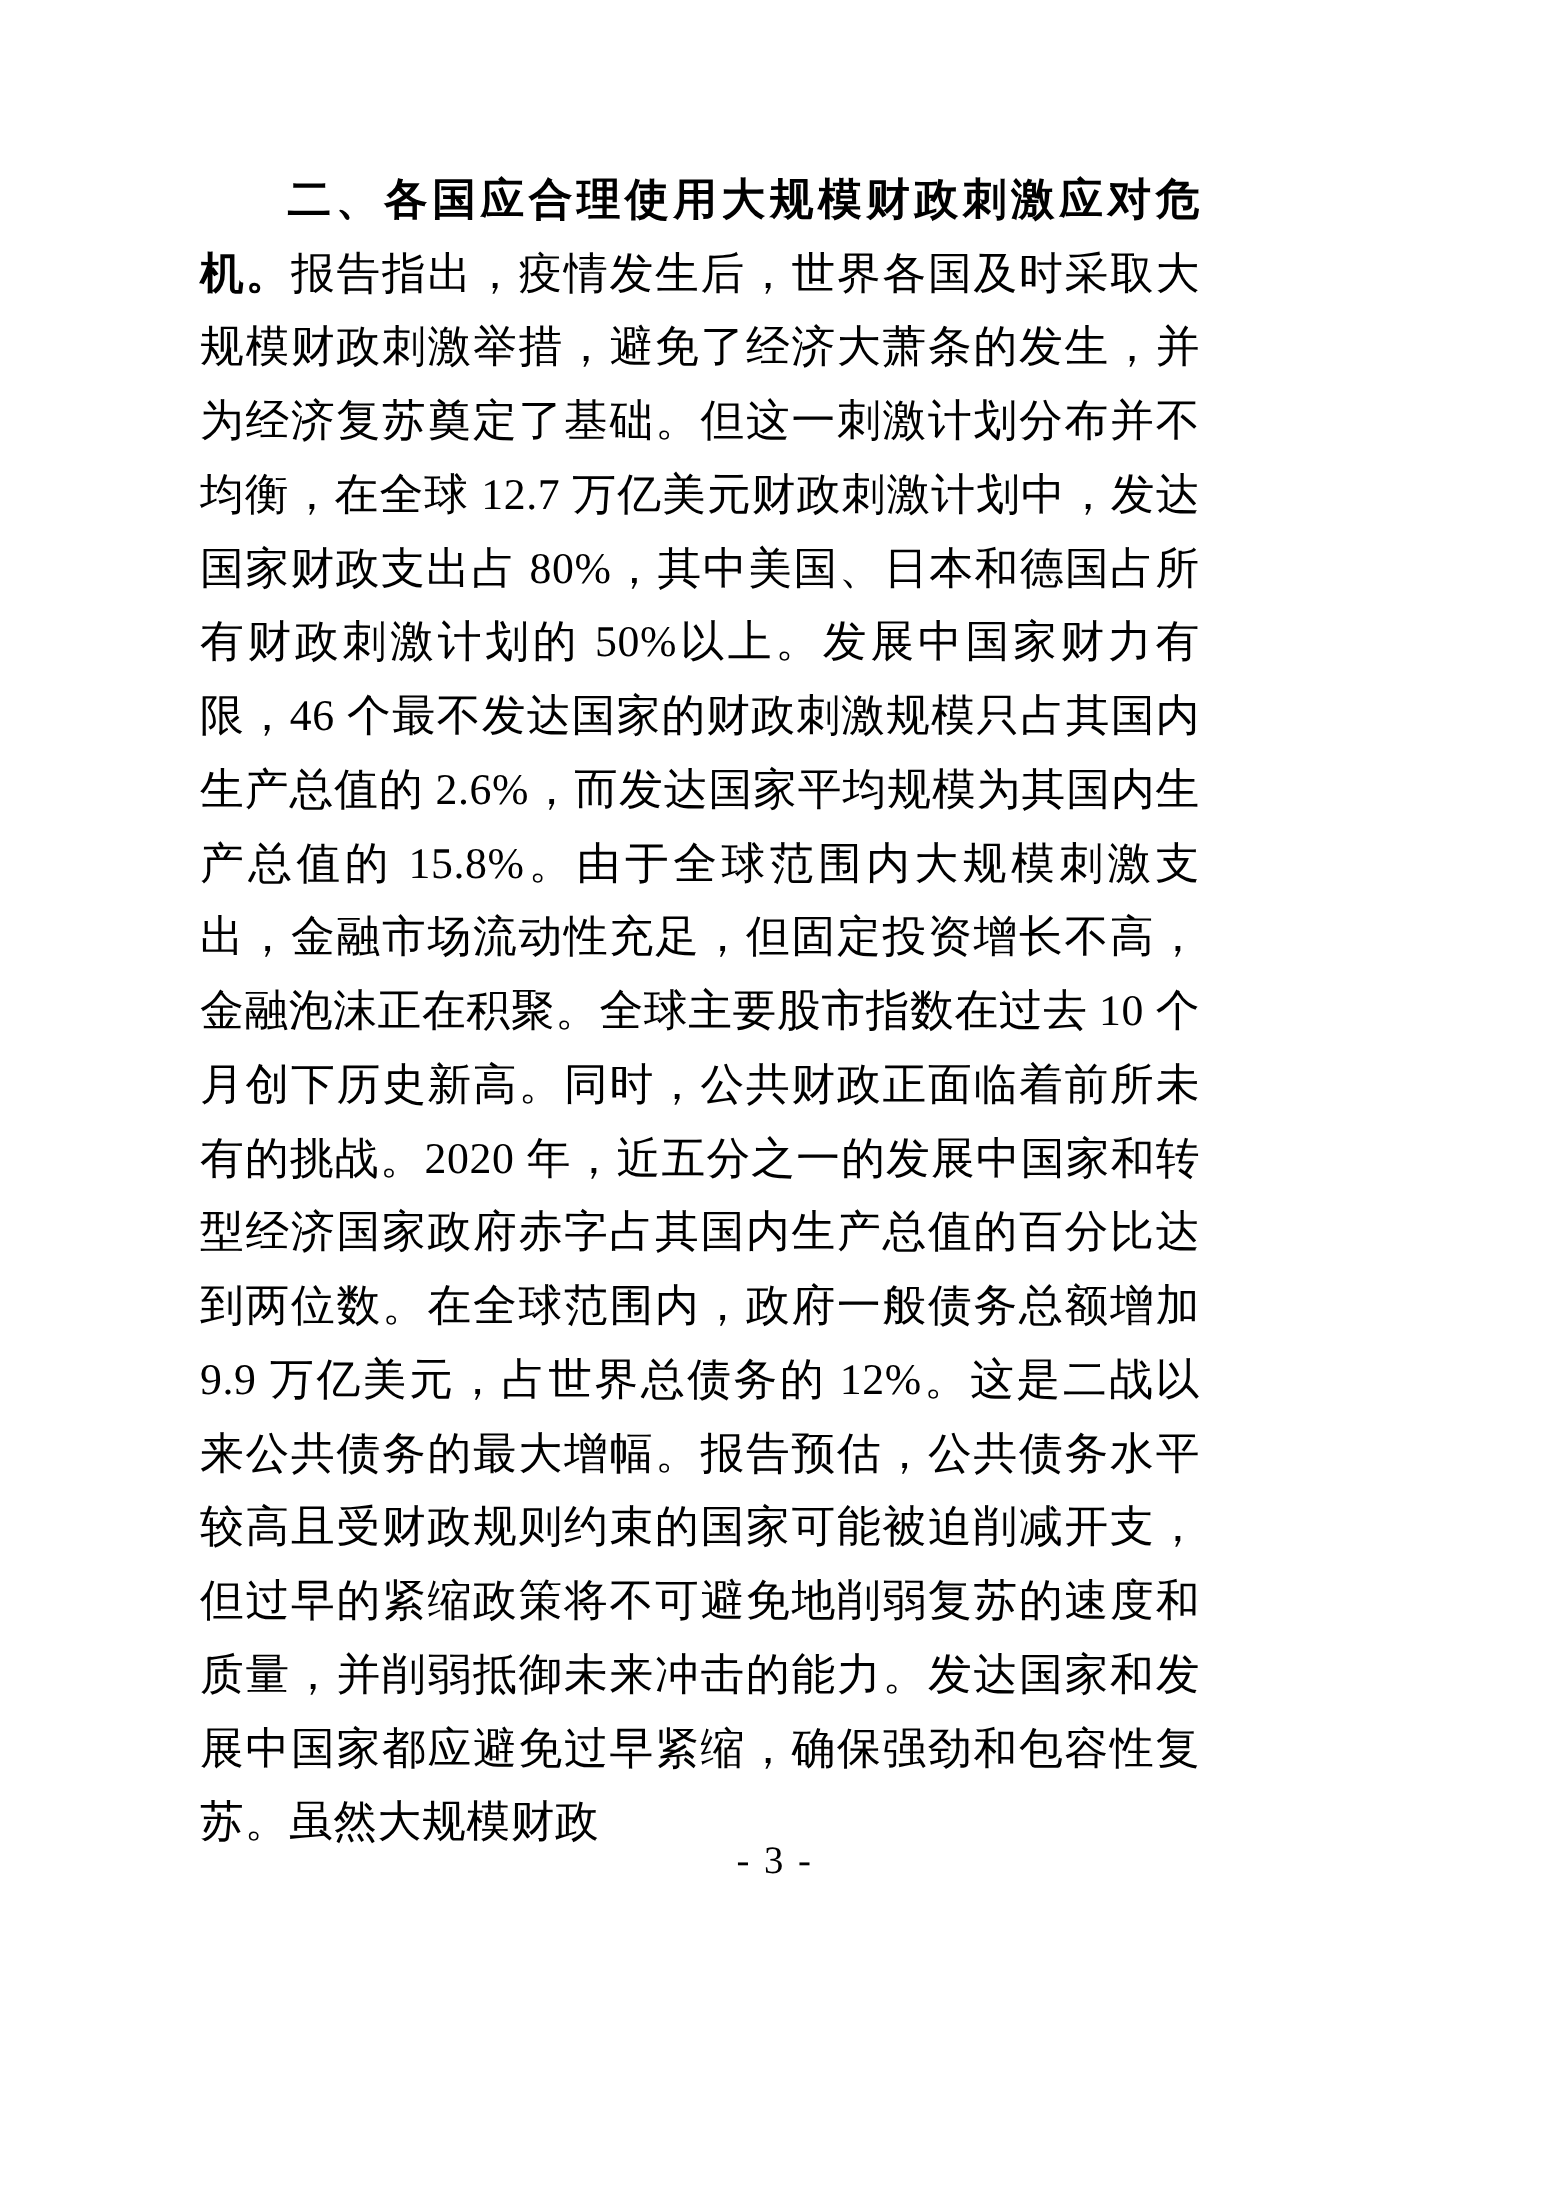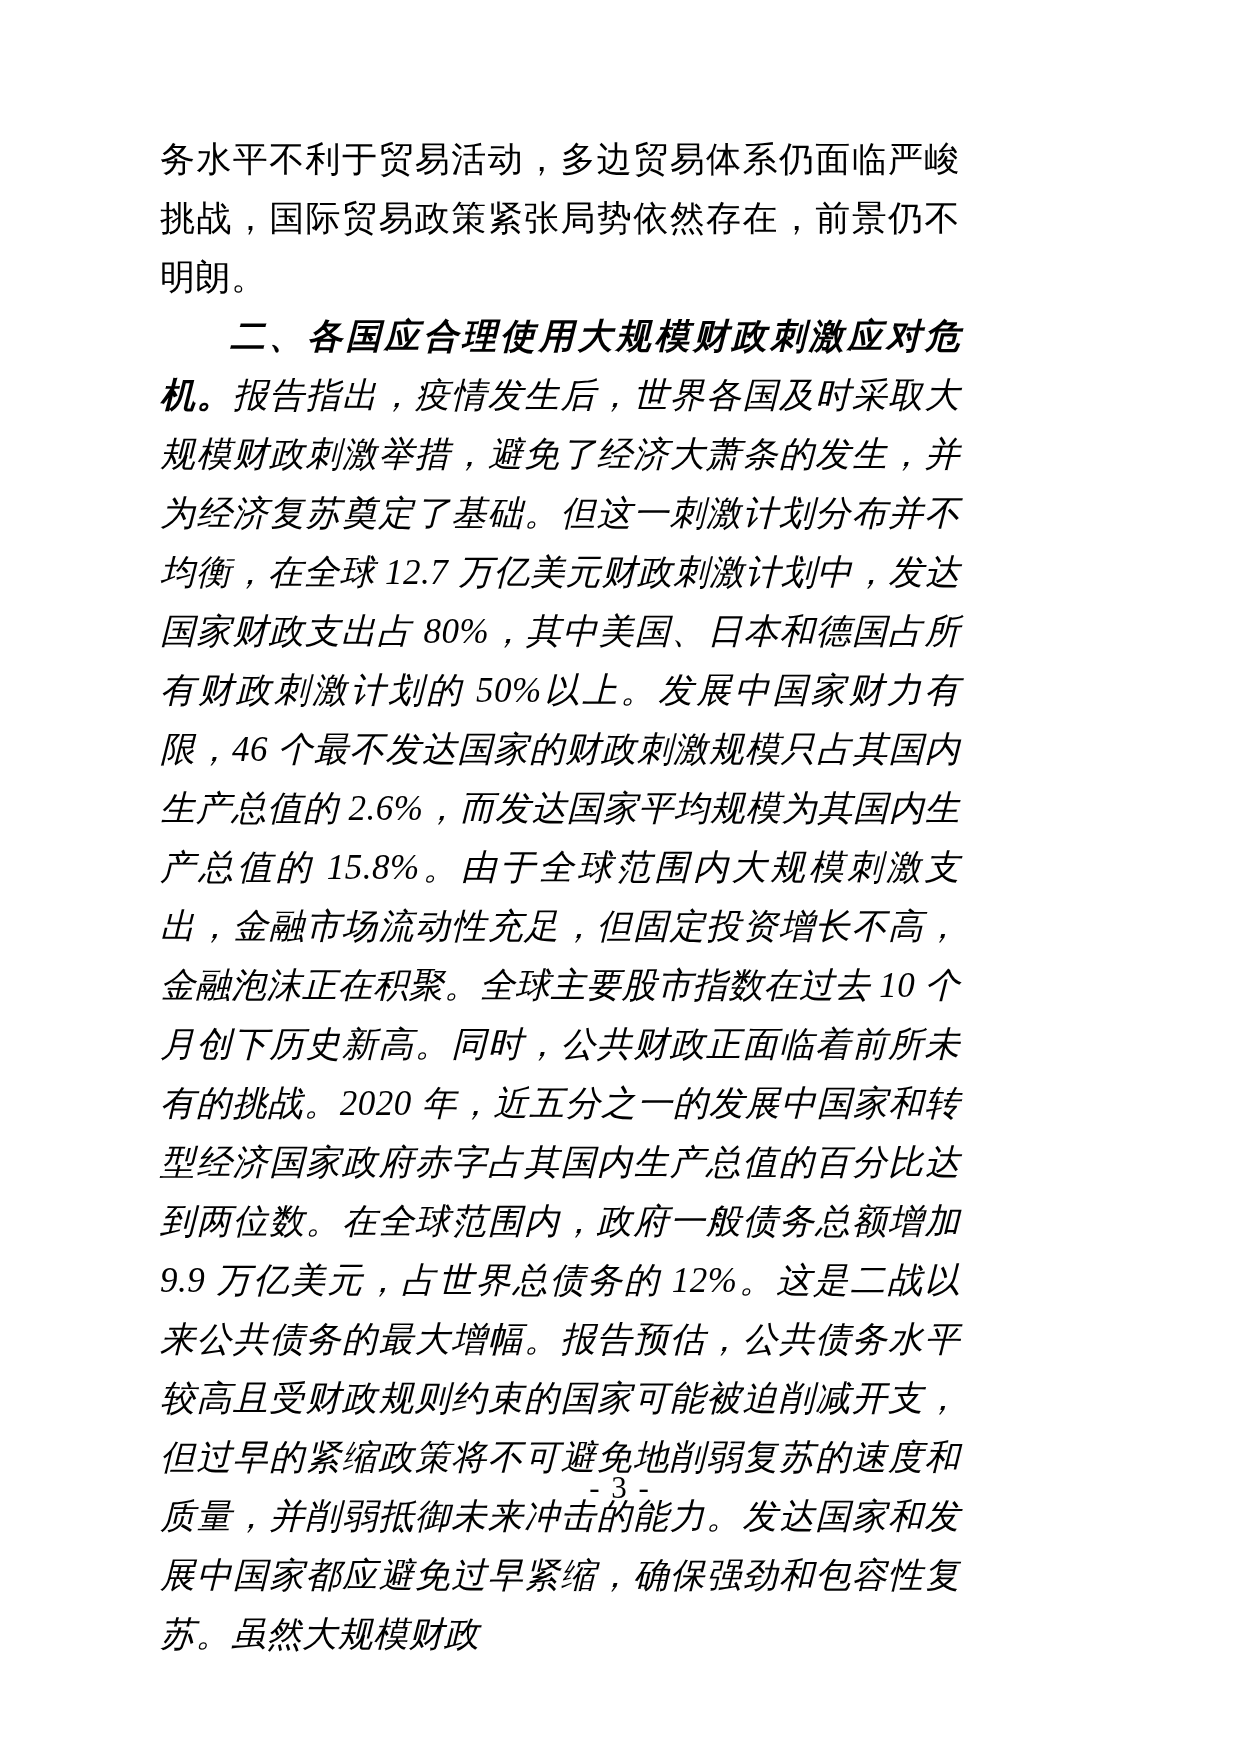--- a/index.html
+++ b/index.html
@@ -52,23 +52,20 @@
     color: #000000;
     letter-spacing: 2px;
   }
 </style>
 </head>
 <body>
 
 <div class="page">
   <div class="content">
 
-    <p class="para">
-      <span>务水平不利于贸易活动，多边贸易体系仍面临严峻挑战，国际贸易政策紧张局势依然存在，前景仍不明朗。</span>
-    </p>
 
     <p class="para indent">
       <span class="bold-head">二、各国应合理使用大规模财政刺激应对危机。</span><span>报告指出，疫情发生后，世界各国及时采取大规模财政刺激举措，避免了经济大萧条的发生，并为经济复苏奠定了基础。但这一刺激计划分布并不均衡，在全球 12.7 万亿美元财政刺激计划中，发达国家财政支出占 80%，其中美国、日本和德国占所有财政刺激计划的 50%以上。发展中国家财力有限，46 个最不发达国家的财政刺激规模只占其国内生产总值的 2.6%，而发达国家平均规模为其国内生产总值的 15.8%。由于全球范围内大规模刺激支出，金融市场流动性充足，但固定投资增长不高，金融泡沫正在积聚。全球主要股市指数在过去 10 个月创下历史新高。同时，公共财政正面临着前所未有的挑战。2020 年，近五分之一的发展中国家和转型经济国家政府赤字占其国内生产总值的百分比达到两位数。在全球范围内，政府一般债务总额增加 9.9 万亿美元，占世界总债务的 12%。这是二战以来公共债务的最大增幅。报告预估，公共债务水平较高且受财政规则约束的国家可能被迫削减开支，但过早的紧缩政策将不可避免地削弱复苏的速度和质量，并削弱抵御未来冲击的能力。发达国家和发展中国家都应避免过早紧缩，确保强劲和包容性复苏。虽然大规模财政</span>
     </p>
 
   </div>
 
   <div class="page-number">- 3 -</div>
 </div>
 

